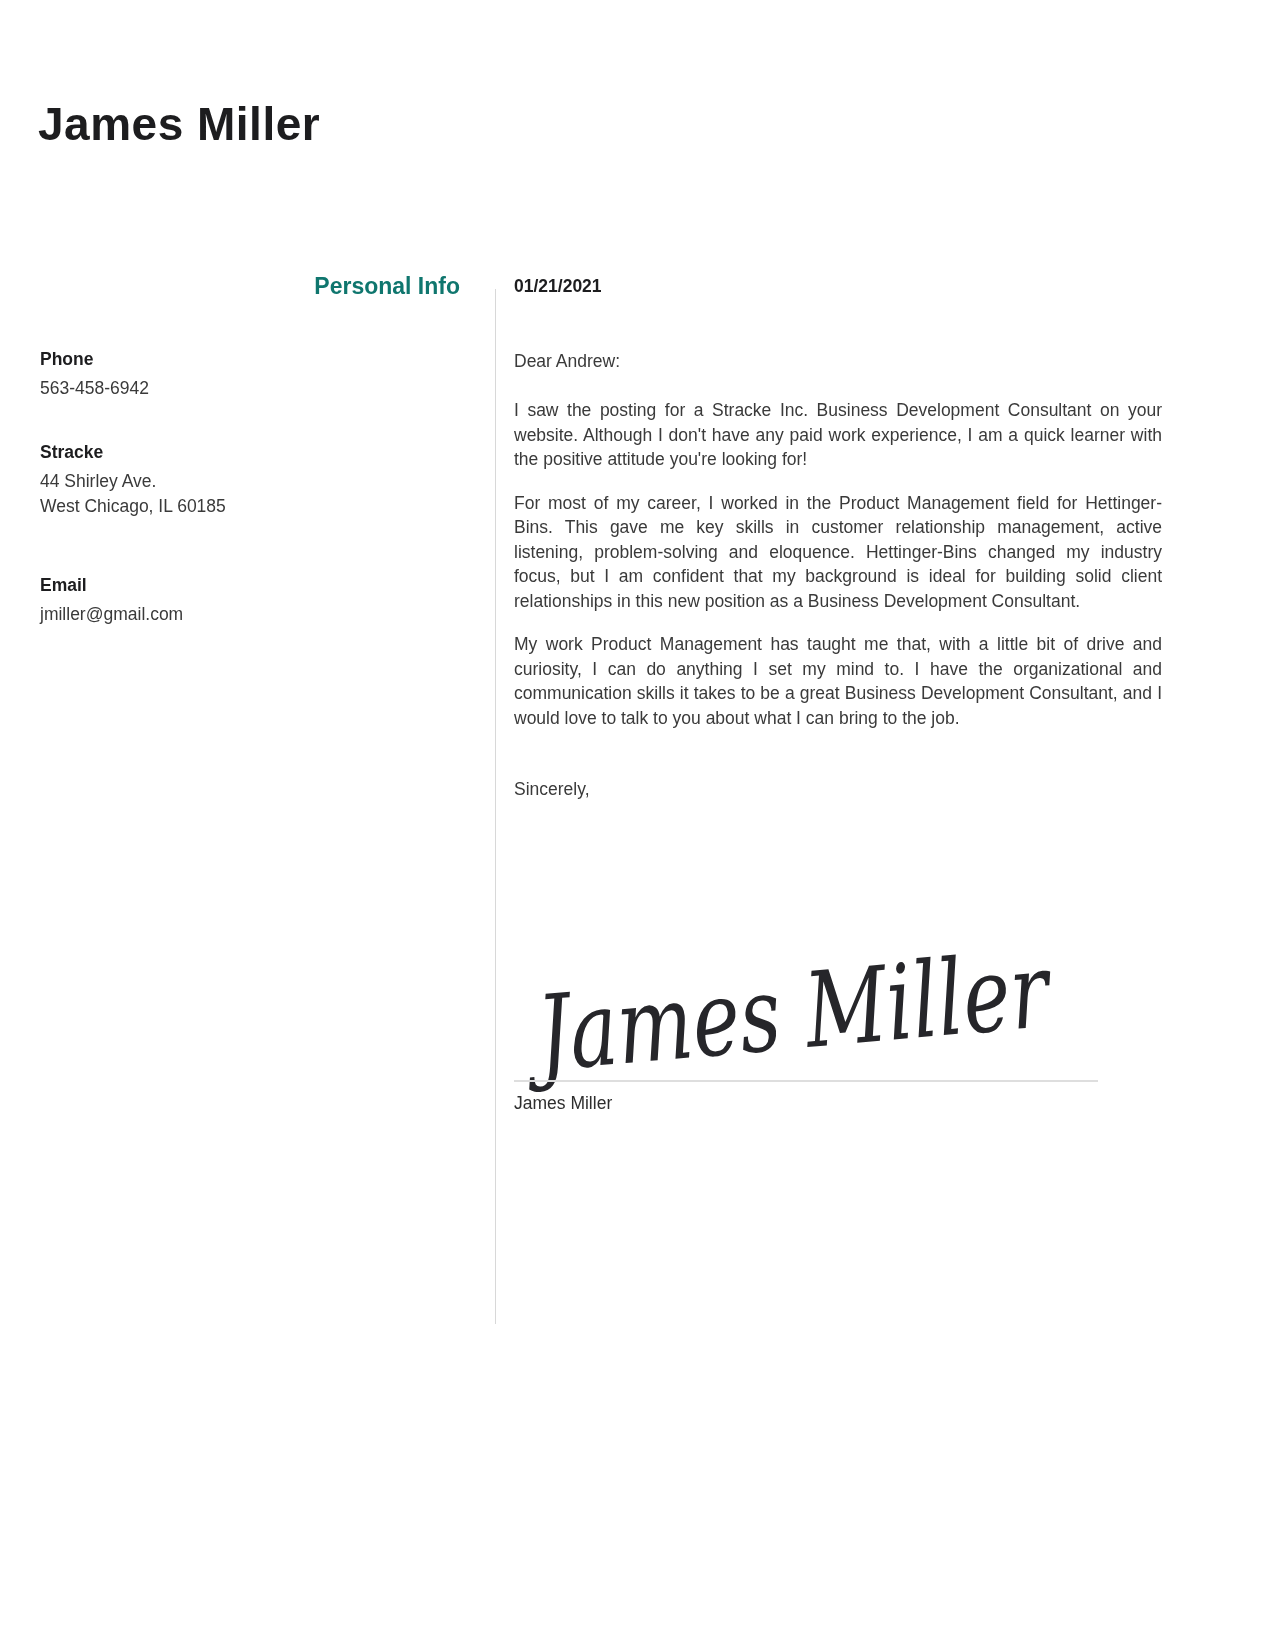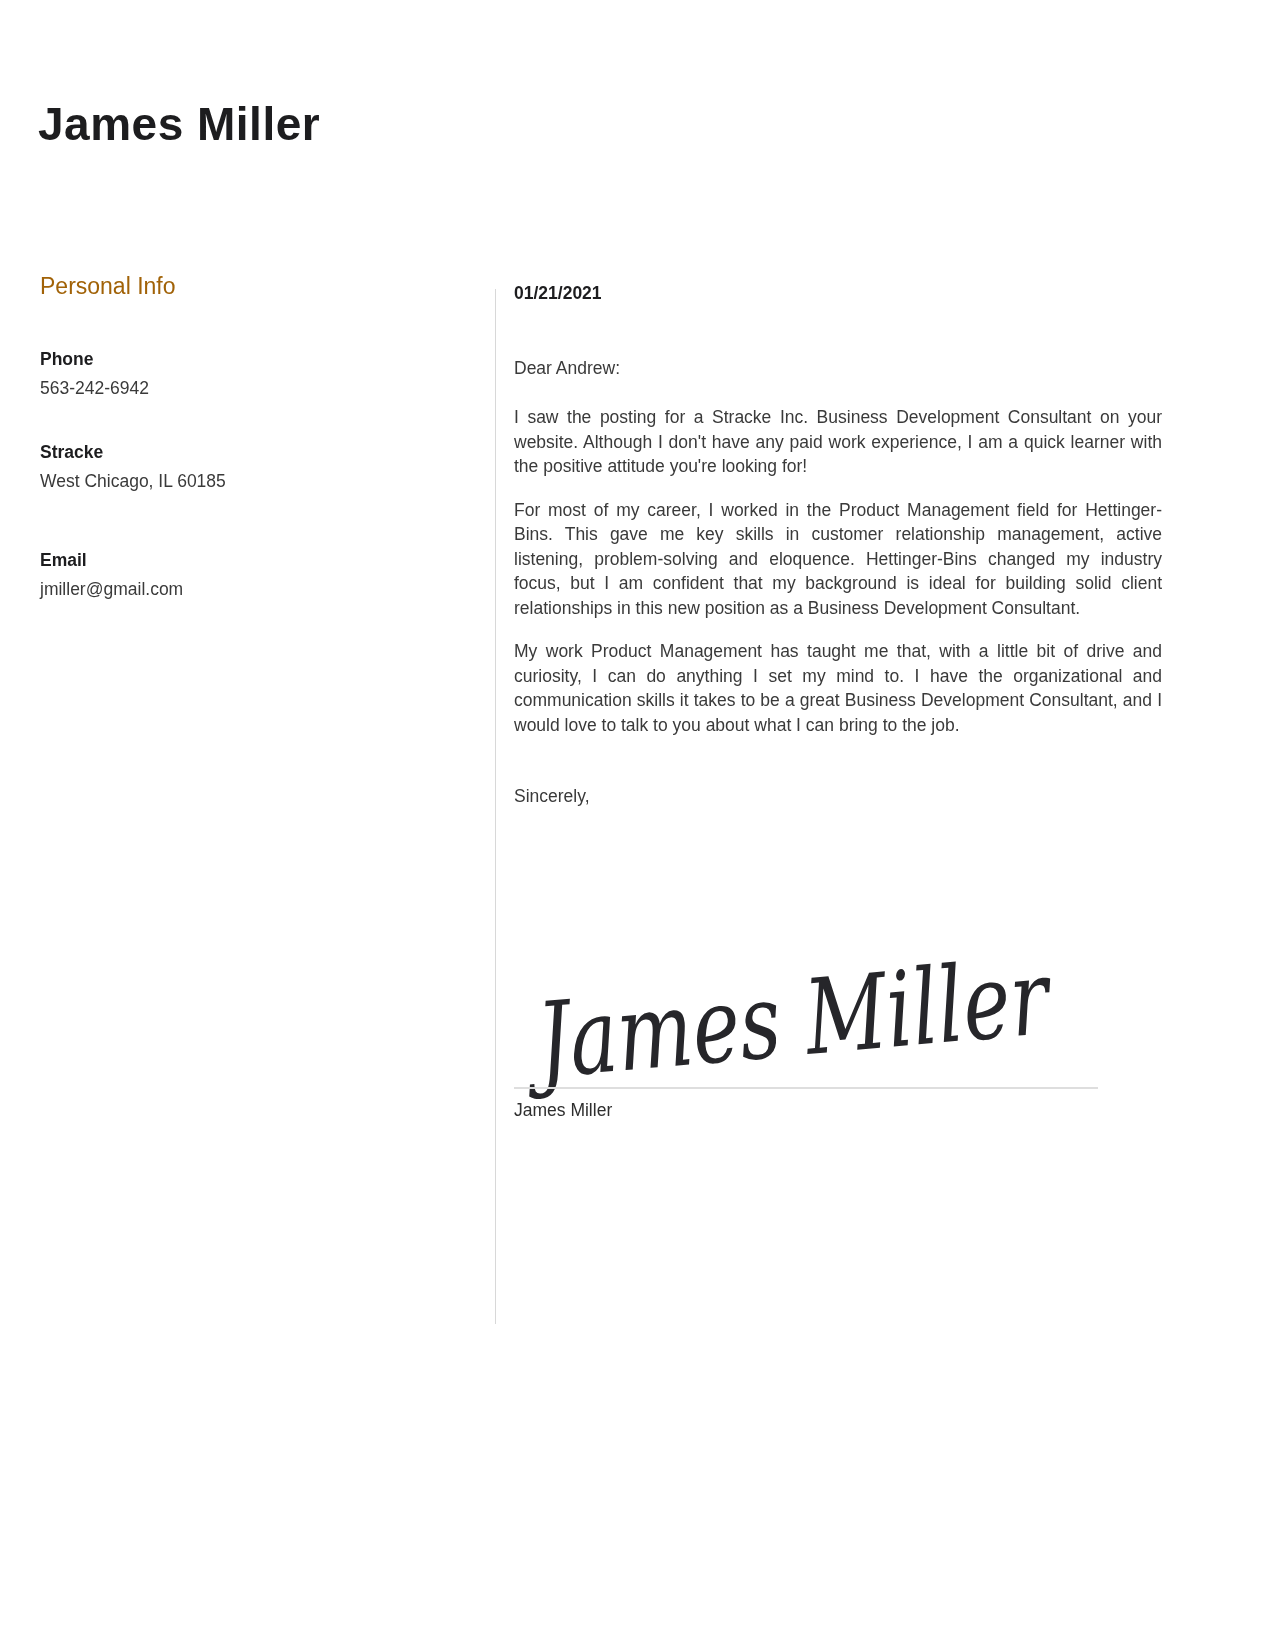--- a/index.html
+++ b/index.html
@@ -31,24 +31,25 @@
 
   
   .left-col {
     position: absolute;
     left: 40px;
     top: 272px;
     width: 420px;
   }
   .section-heading {
     font-size: 23px;
-    font-weight: 400;
-    color: #a16207;
+    font-weight: 700;
+    color: #0f766e;
     margin: 0 0 48px 0;
     line-height: 28px;
+    text-align: right;
   }
   .info-group { margin-bottom: 40px; }
   .info-label {
     font-size: 17.5px;
     font-weight: 700;
     color: #1d1d1f;
     line-height: 22px;
     margin-bottom: 6px;
   }
   .info-value {
@@ -65,21 +66,21 @@
     top: 289px;
     width: 1px;
     height: 1274px;
     background: #d8d8d8;
   }
 
   
   .right-col {
     position: absolute;
     left: 514px;
-    top: 282px;
+    top: 275px;
     width: 648px;
     font-size: 17.5px;
     line-height: 24.5px;
     color: #3a3a3a;
   }
   .letter-date {
     font-weight: 700;
     color: #1d1d1f;
     line-height: 22px;
     margin: 0 0 53px 0;
@@ -146,25 +147,26 @@
 
 <div class="page">
 
   <div class="applicant-name">James Miller</div>
 
   <div class="left-col">
     <div class="section-heading">Personal Info</div>
 
     <div class="info-group">
       <div class="info-label">Phone</div>
-      <div class="info-value">563-242-6942</div>
+      <div class="info-value">563-458-6942</div>
     </div>
 
     <div class="info-group">
       <div class="info-label">Stracke</div>
+      <div class="info-value">44 Shirley Ave.</div>
       <div class="info-value">West Chicago, IL 60185</div>
     </div>
 
     <div class="info-group email-group">
       <div class="info-label">Email</div>
       <div class="info-value">jmiller@gmail.com</div>
     </div>
   </div>
 
   <div class="column-divider"></div>

